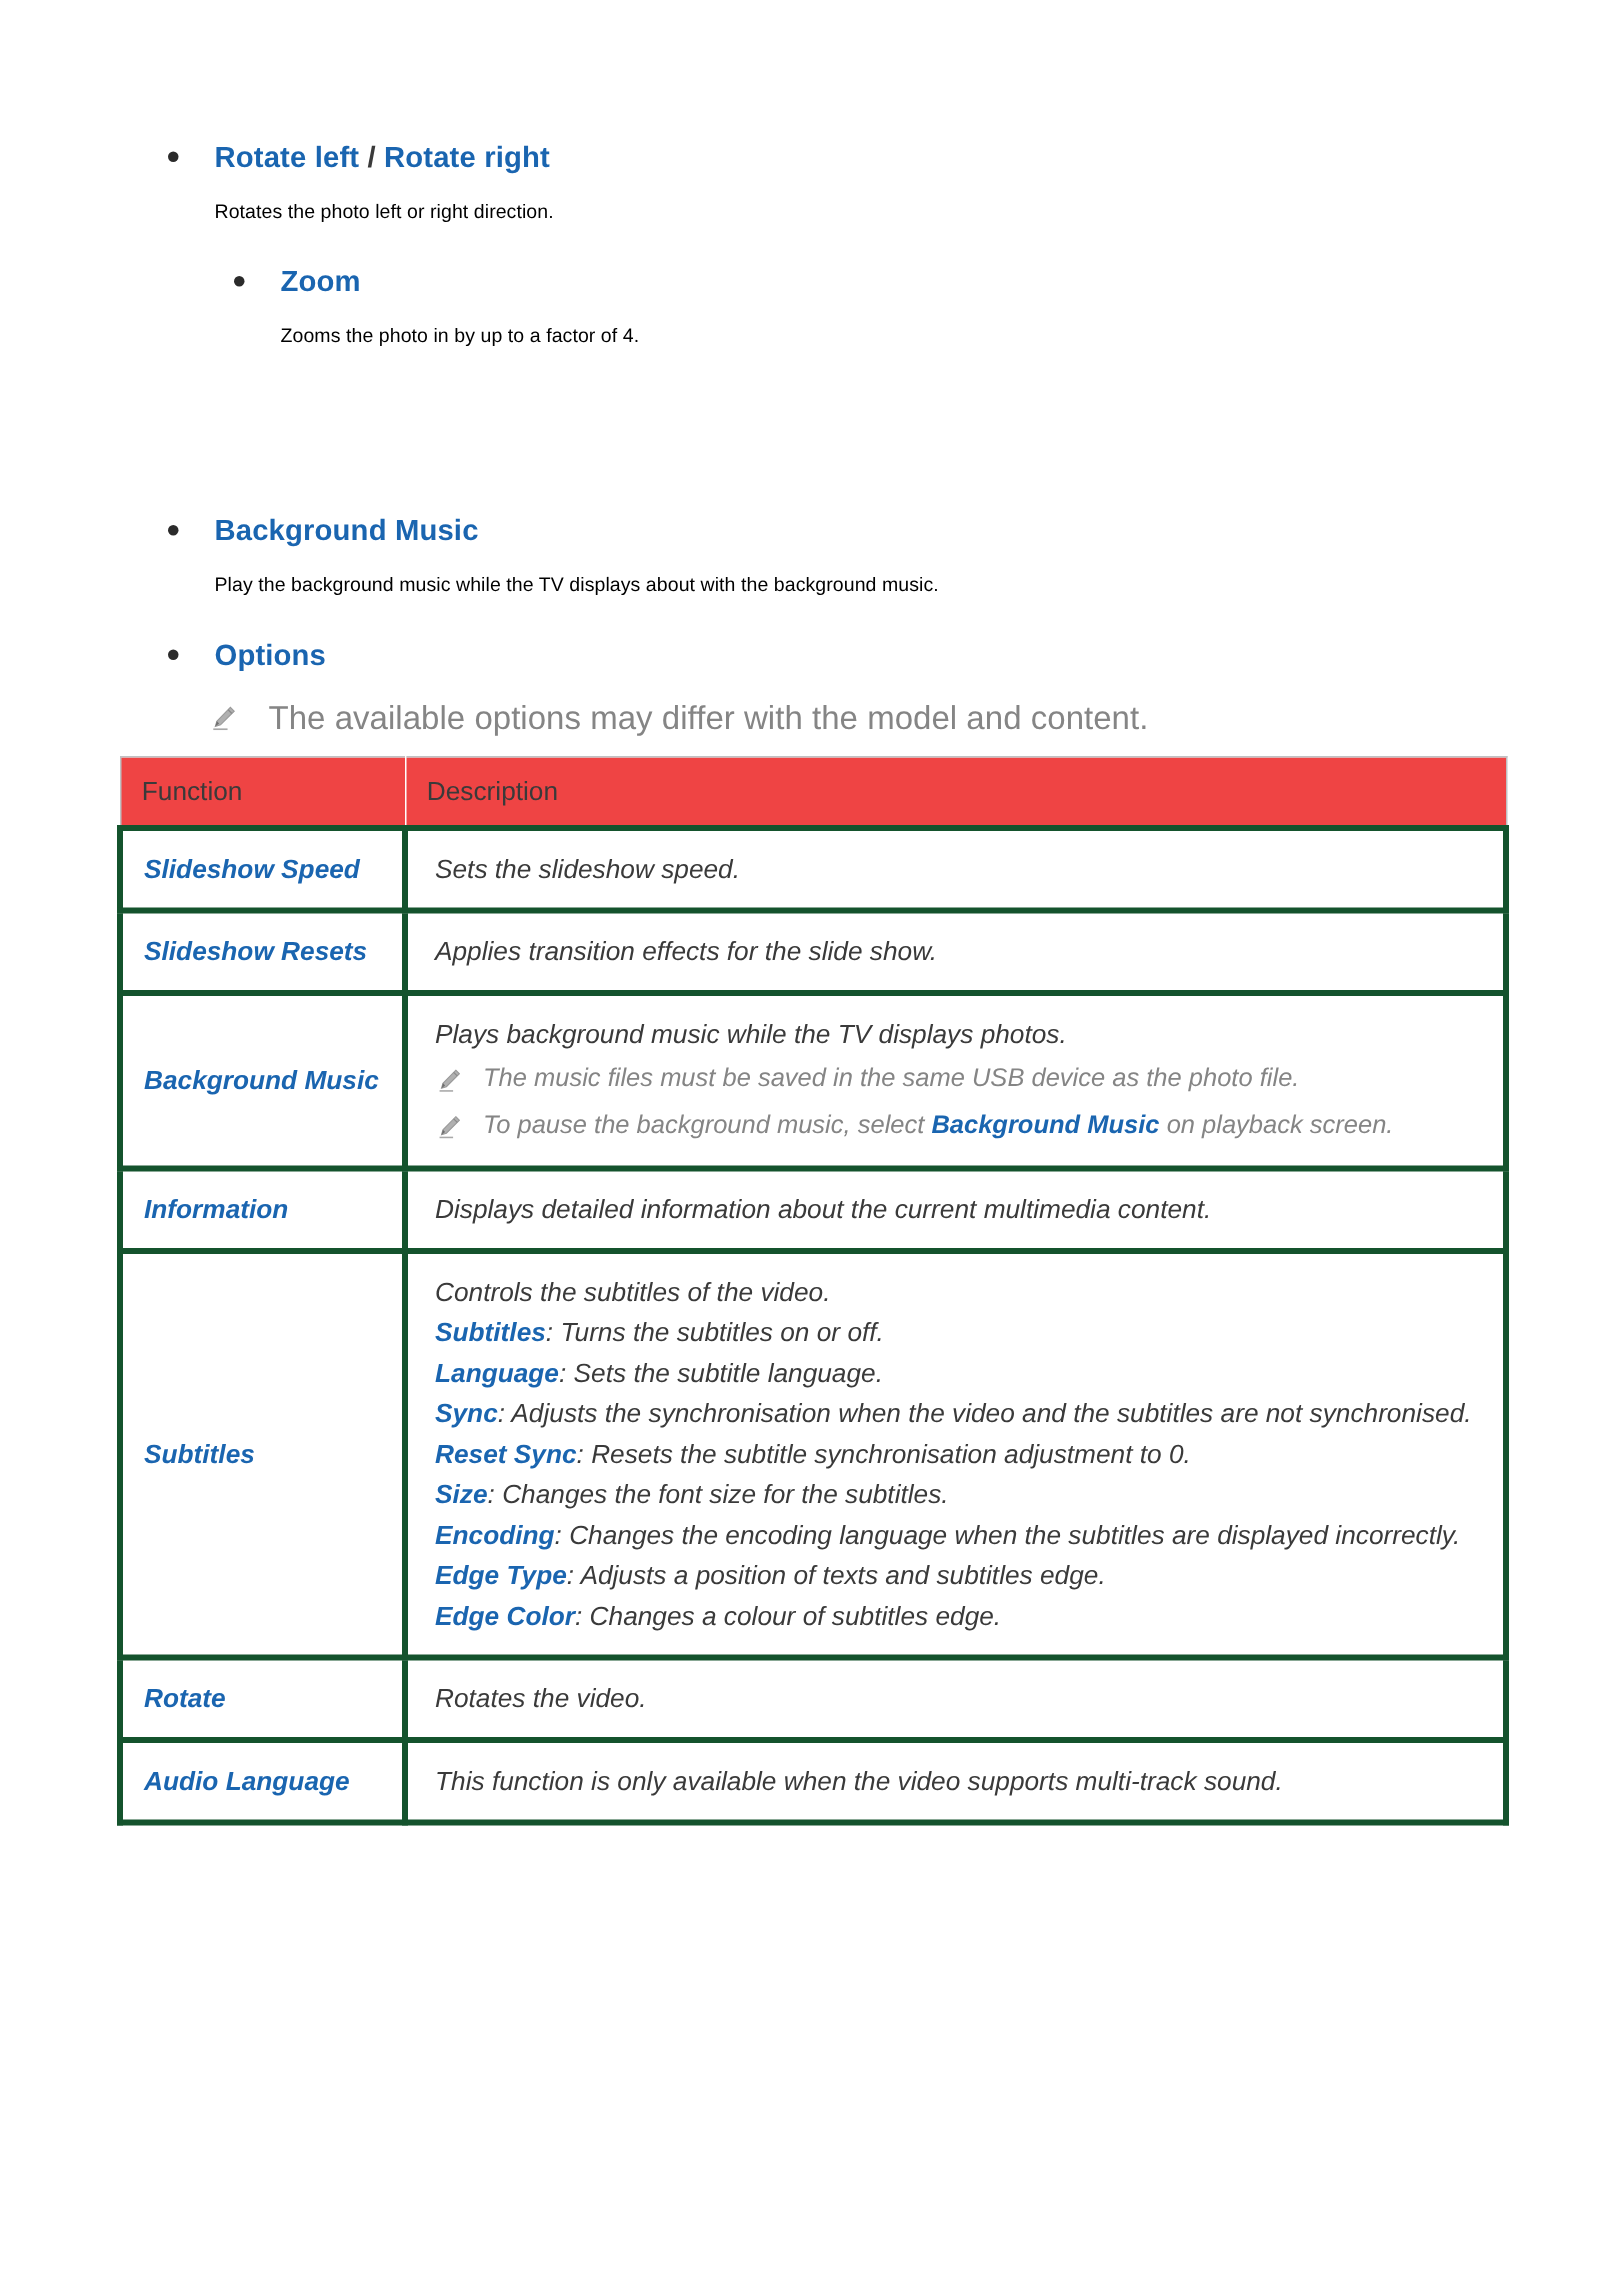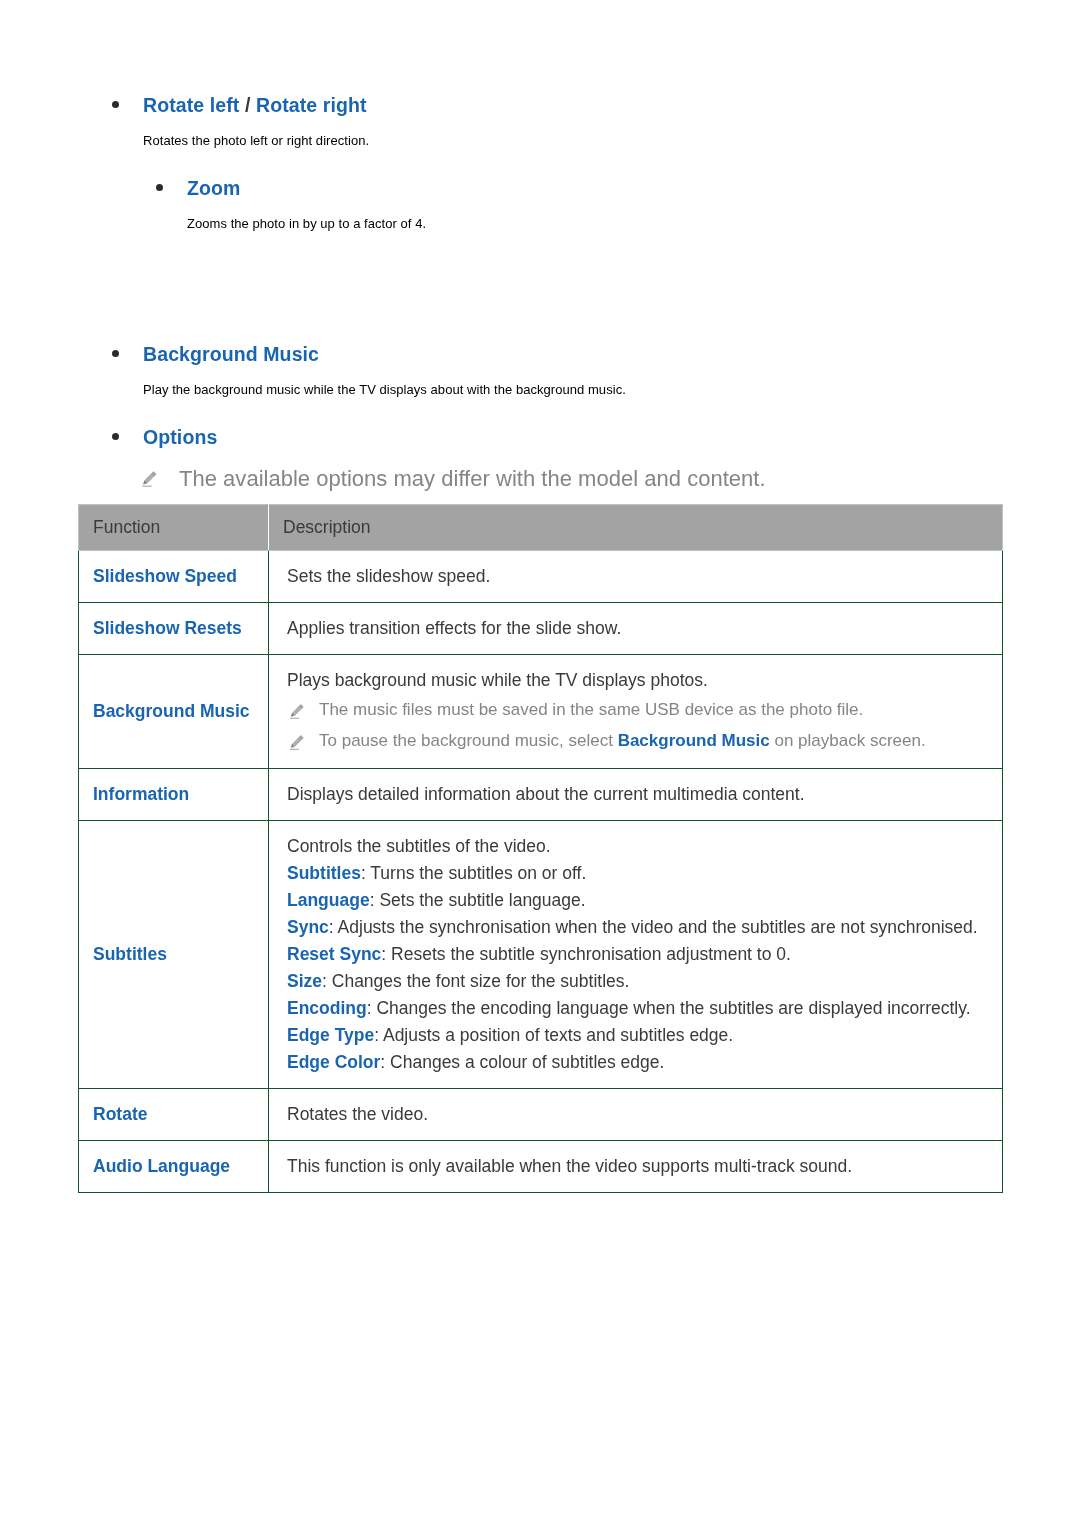--- a/index.html
+++ b/index.html
@@ -104,39 +104,40 @@
     left: 78px;
     top: 504px;
     width: 924px;
     border-collapse: collapse;
     table-layout: fixed;
   }
   .opt-table col.c1 { width: 190px; }
   .opt-table col.c2 { width: 734px; }
 
   .opt-table th {
-    background: #a3a3a3;
+    background: #ef4444;
     border: 1px solid #c0c1c3;
     font-weight: normal;
     font-size: 17.5px;
     color: #3a3a3a;
     text-align: left;
     padding: 12px 14px;
     height: 37px;
     vertical-align: middle;
   }
   .opt-table th.fn { border-right: 1px solid #ffffff; }
 
   .opt-table td {
-    border: 1px solid #14532d;
+    border: 4px solid #14532d;
     padding: 12px 14px;
     vertical-align: middle;
     font-size: 17.5px;
     line-height: 27px;
     color: #3a3a3a;
+    font-style: italic;
   }
   .opt-table td.fn {
     color: #1a65b0;
     font-weight: bold;
     font-size: 17.5px;
     padding-left: 14px;
   }
   .opt-table td.desc { padding-left: 18px; }
   .opt-table td.desc .ln { line-height: 27px; }
   .opt-table td.desc .k {

